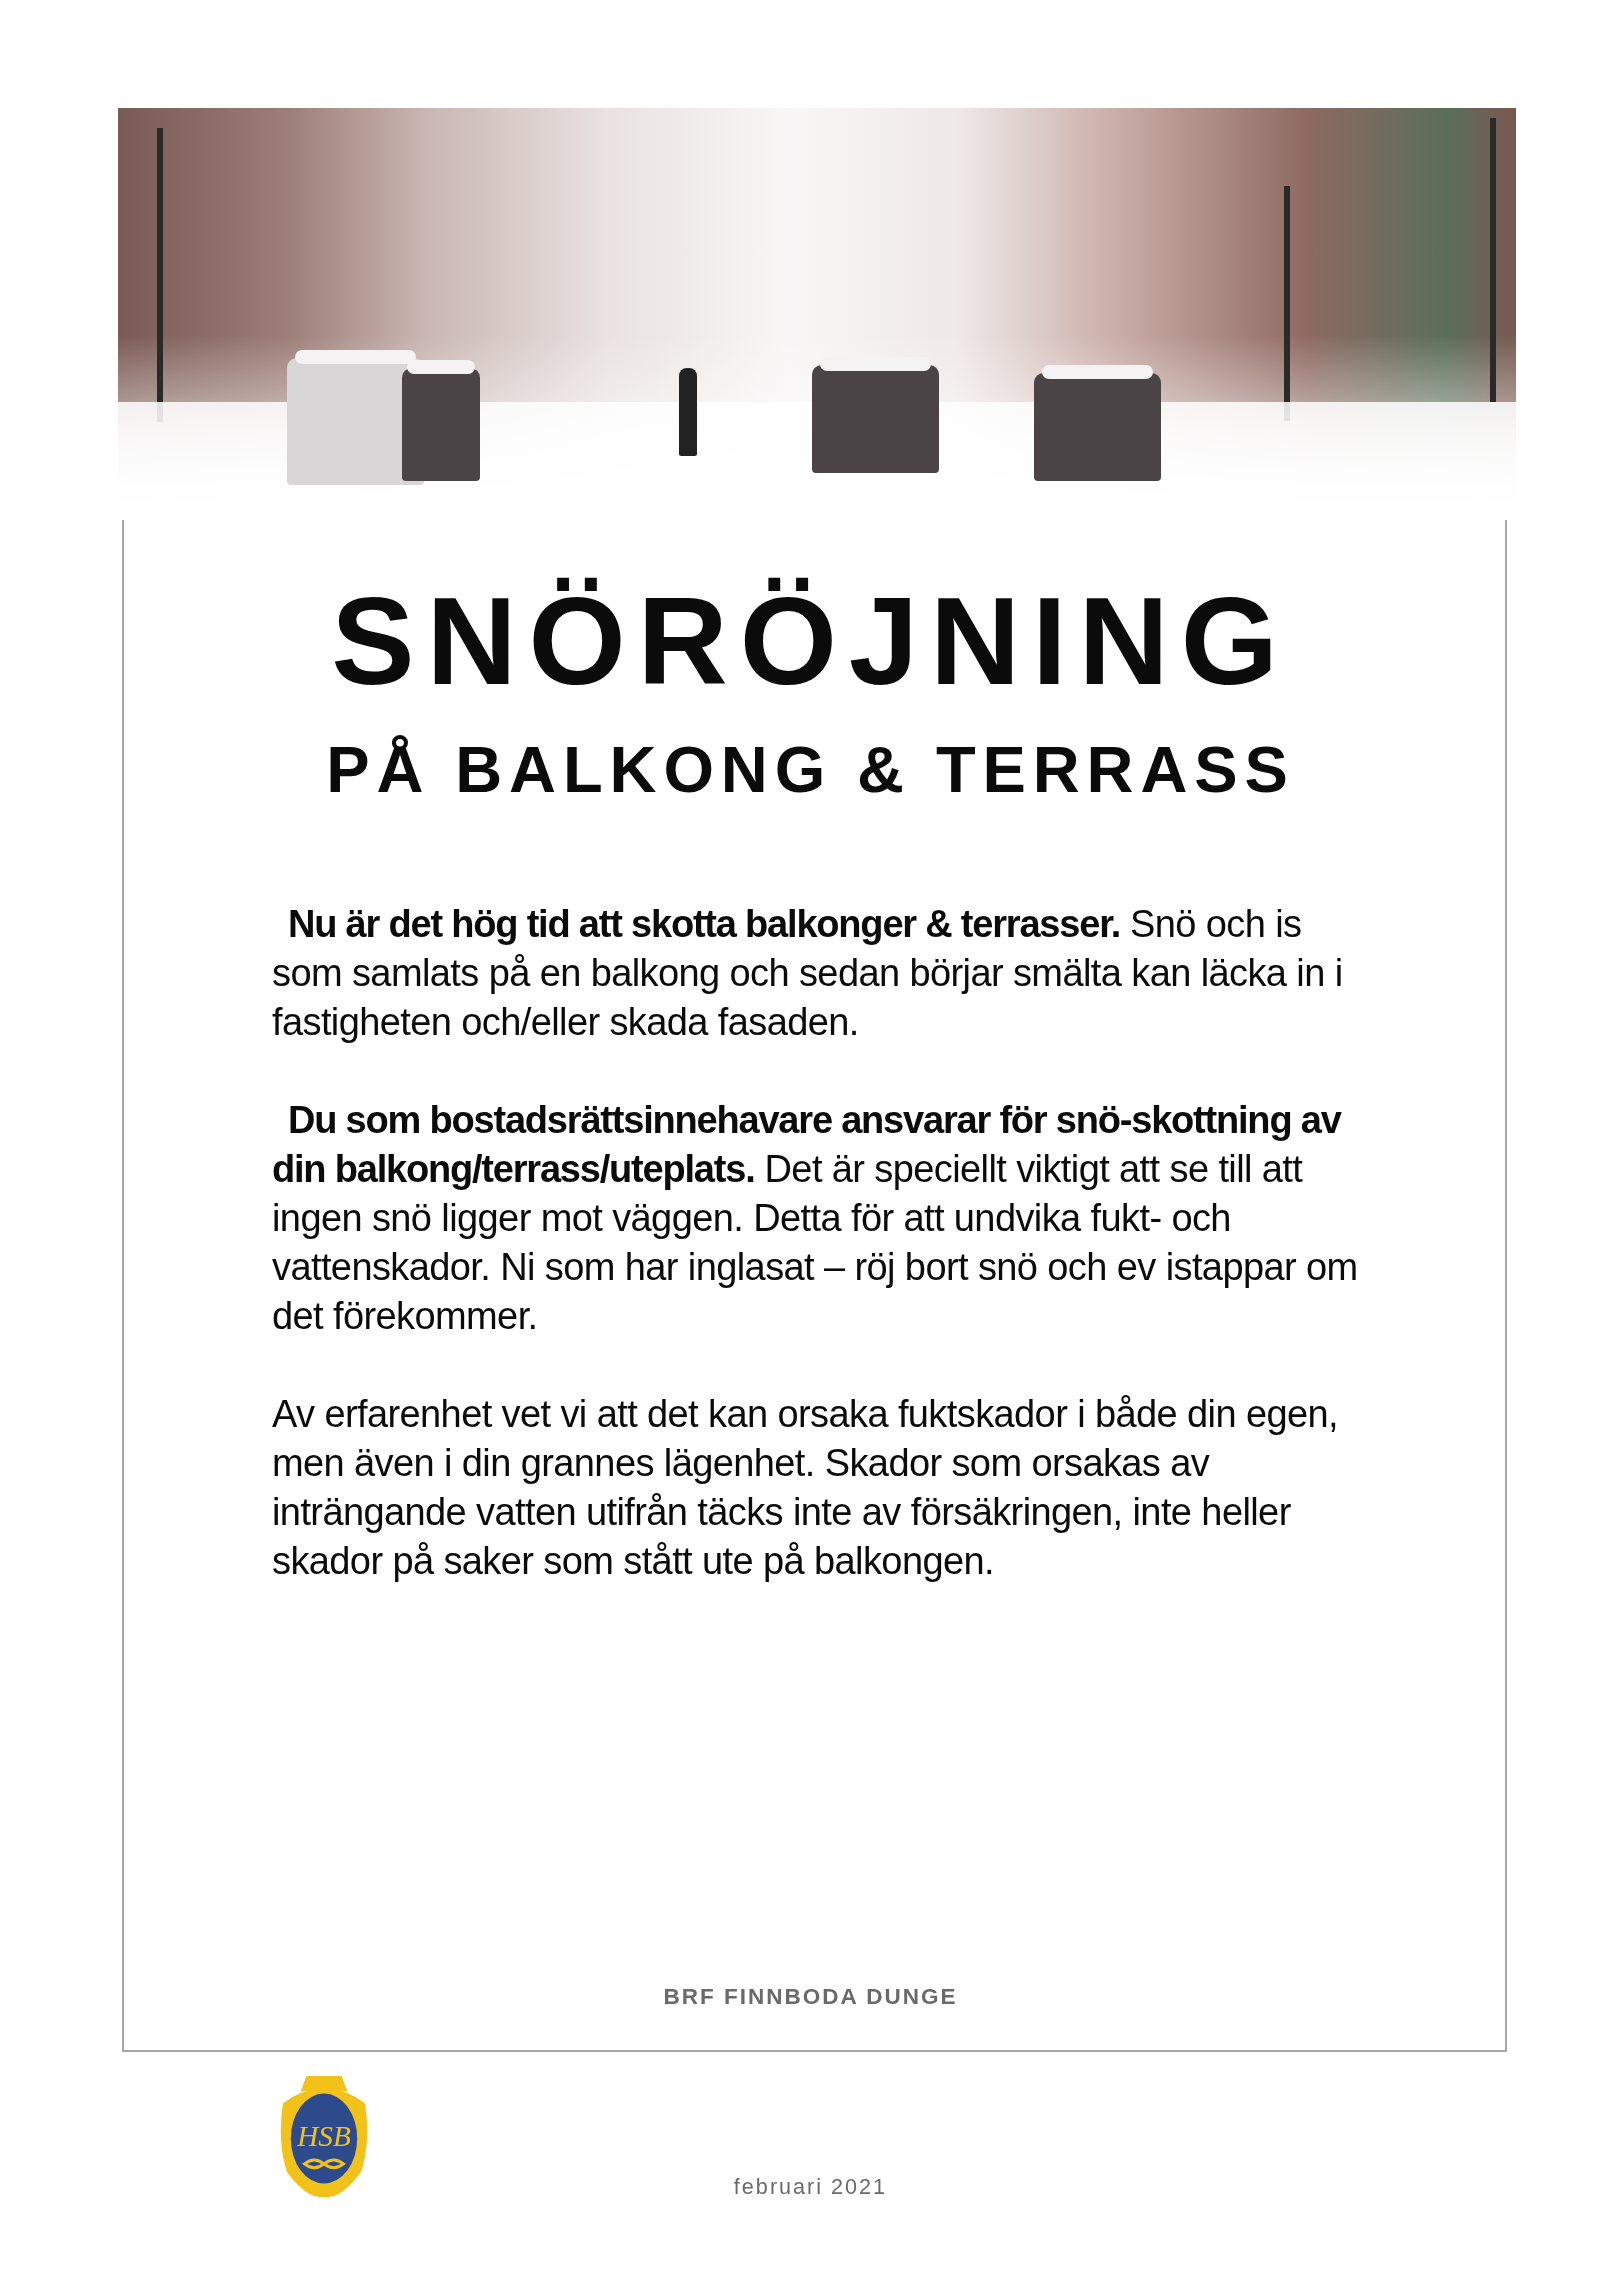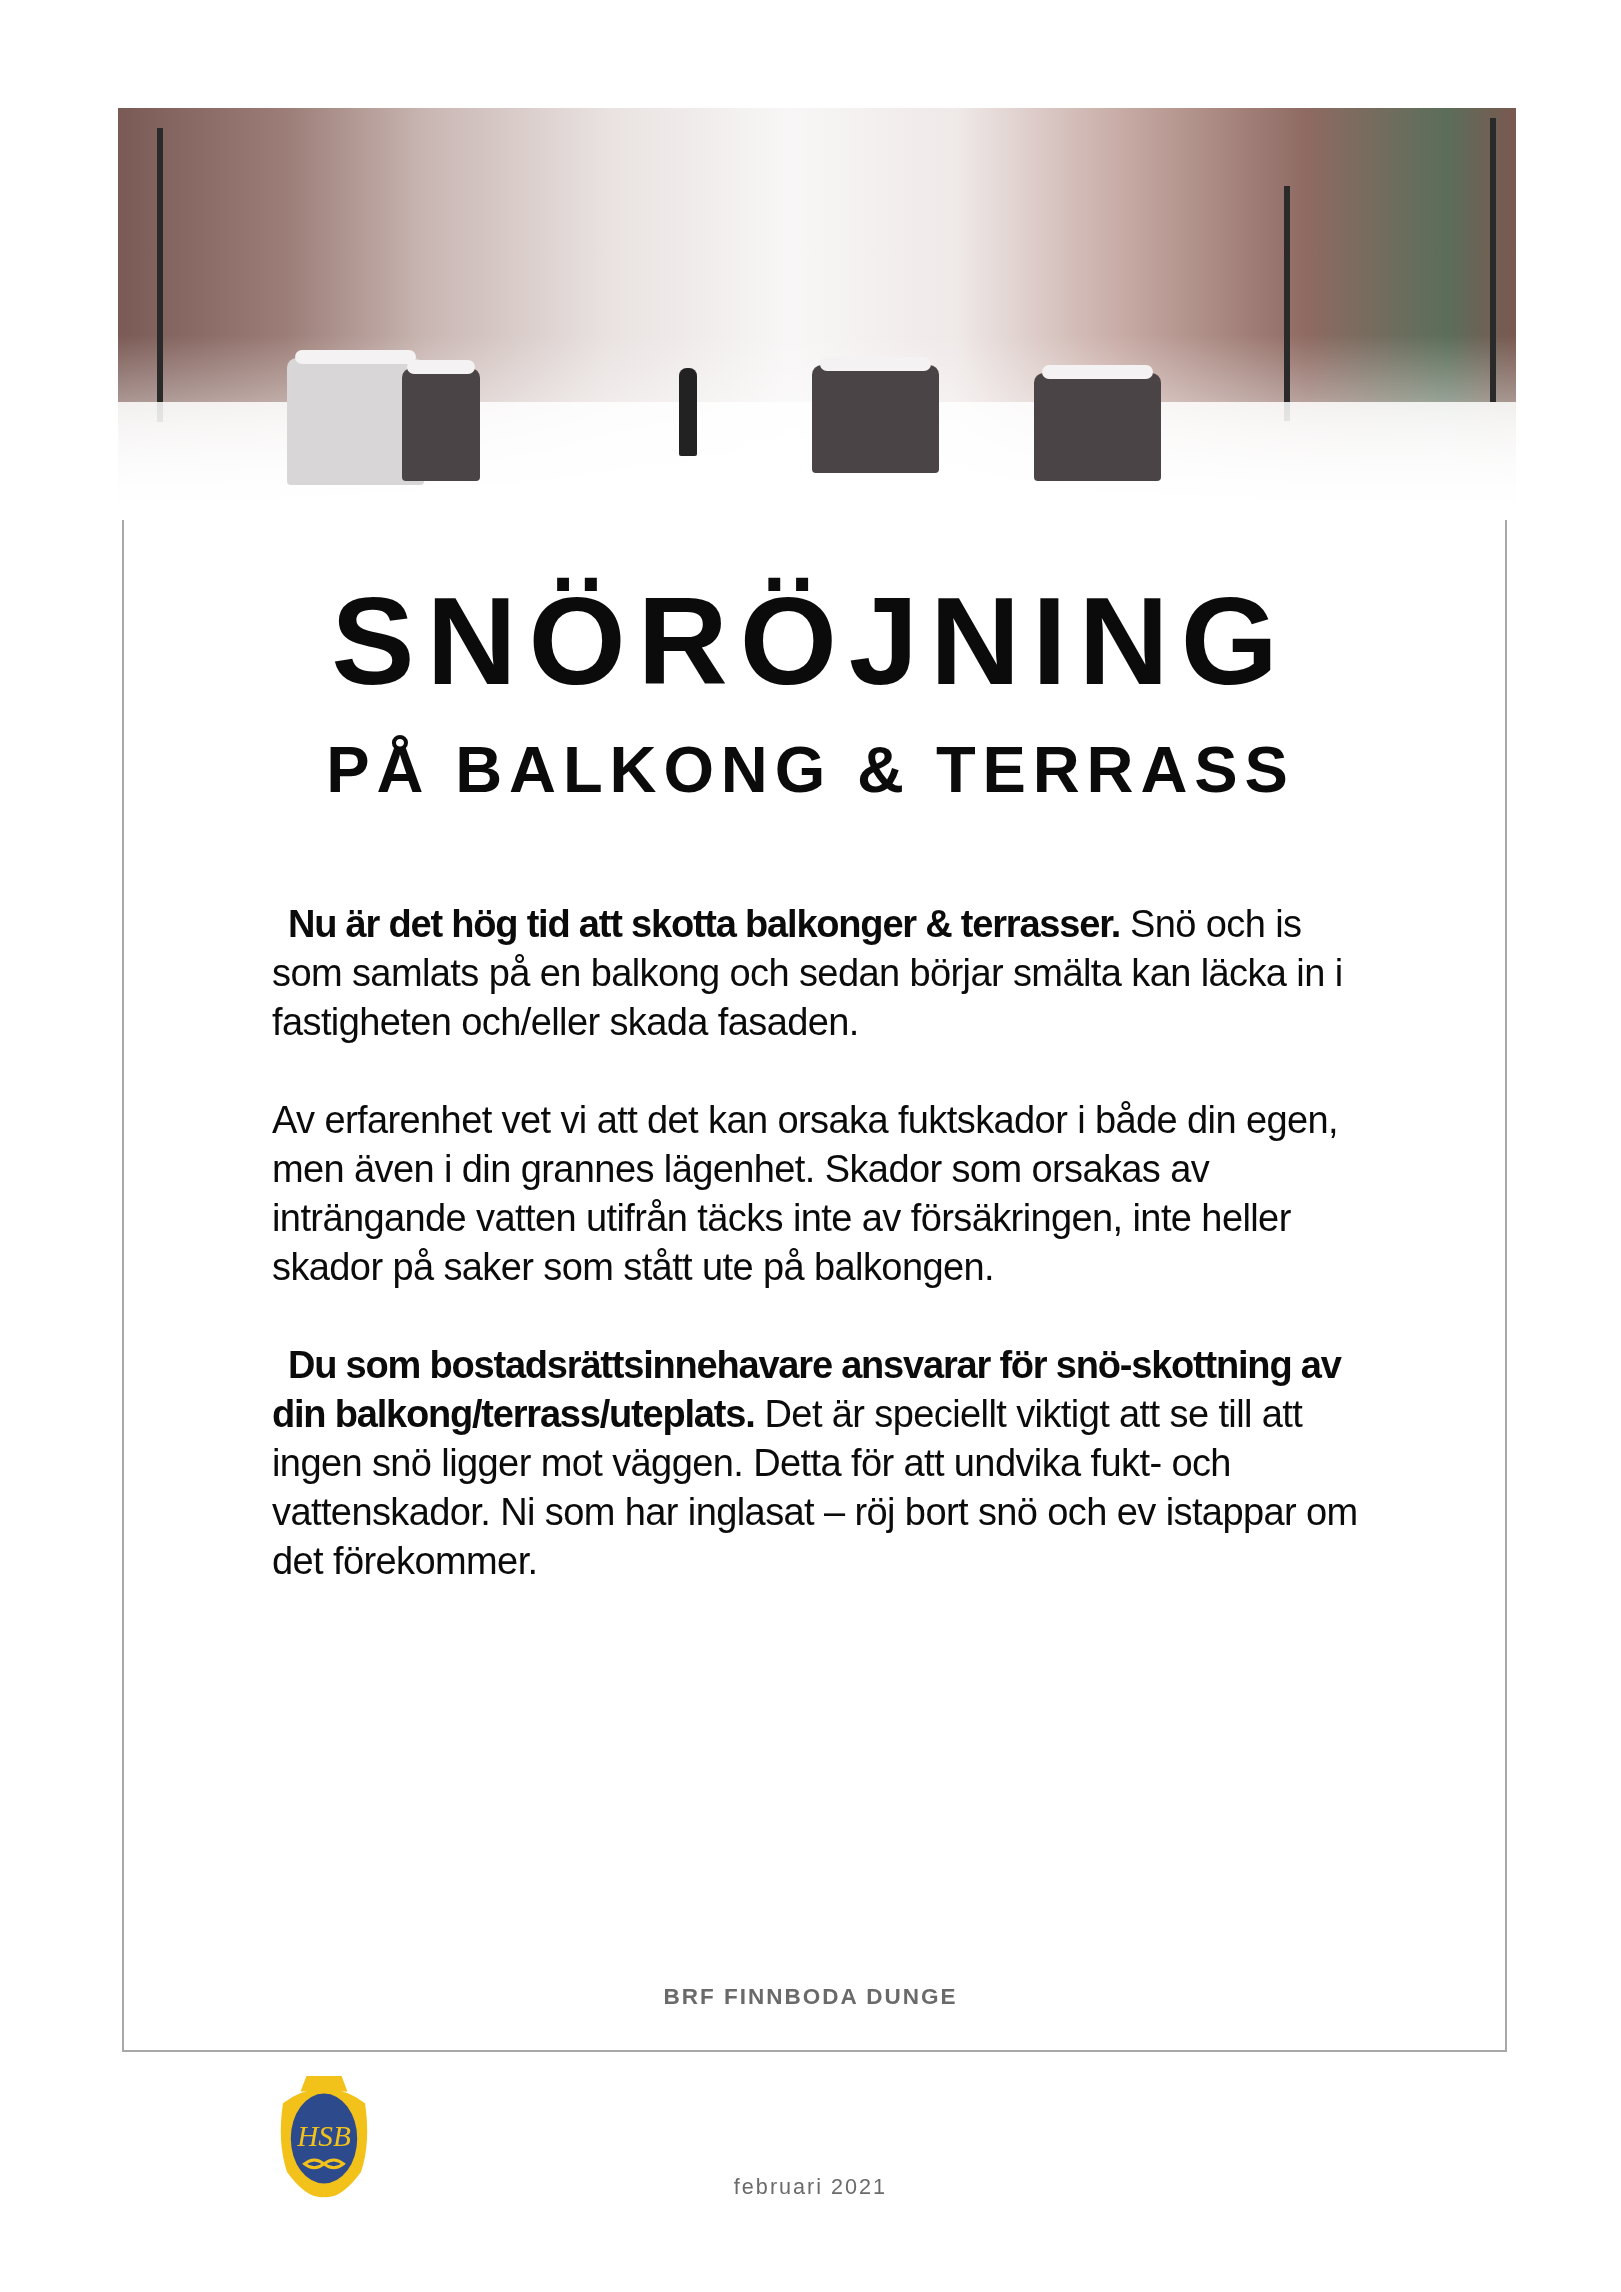--- a/index.html
+++ b/index.html
@@ -45,22 +45,22 @@
   <div class="car" style="left:916px;top:265px;width:127px;height:108px;">
       <div class="roof"></div>
     </div>
 </div>
 
 <div class="title">SNÖRÖJNING</div>
 <div class="subtitle">PÅ BALKONG &amp; TERRASS</div>
 
 <div class="body">
   <p><b>Nu är det hög tid att skotta balkonger &amp; terrasser.</b><span> Snö och is som samlats på en balkong och sedan börjar smälta kan läcka in i fastigheten och/eller skada fasaden.</span></p>
+  <p><b>Du som bostadsrättsinnehavare ansvarar för snö-skottning av din balkong/terrass/uteplats.</b><span> Det är speciellt viktigt att se till att ingen snö ligger mot väggen. Detta för att undvika fukt- och vattenskador. Ni som har inglasat – röj bort snö och ev istappar om det förekommer.</span></p>
   <p><span>Av erfarenhet vet vi att det kan orsaka fuktskador i både din egen, men även i din grannes lägenhet. Skador som orsakas av inträngande vatten utifrån täcks inte av försäkringen, inte heller skador på saker som stått ute på balkongen.</span></p>
-  <p><b>Du som bostadsrättsinnehavare ansvarar för snö-skottning av din balkong/terrass/uteplats.</b><span> Det är speciellt viktigt att se till att ingen snö ligger mot väggen. Detta för att undvika fukt- och vattenskador. Ni som har inglasat – röj bort snö och ev istappar om det förekommer.</span></p>
 </div>
 
 <div class="org">BRF FINNBODA DUNGE</div>
 
 <div class="logo">
   <svg width="94" height="125" viewBox="0 0 96 128">
     <path d="M30 2 h36 l6 16 h-48z" fill="#f2c21b"></path>
     <path d="M6 30 Q0 70 10 100 Q30 128 48 126 Q66 128 86 100 Q96 70 90 30 Q70 14 48 16 Q26 14 6 30z" fill="#f2c21b"></path>
     <ellipse cx="48" cy="66" rx="34" ry="46" fill="#2d4a8c"></ellipse>
     <text x="48" y="74" text-anchor="middle" font-family="Liberation Serif, serif" font-style="italic" font-size="30" fill="#f2c21b">HSB</text>

